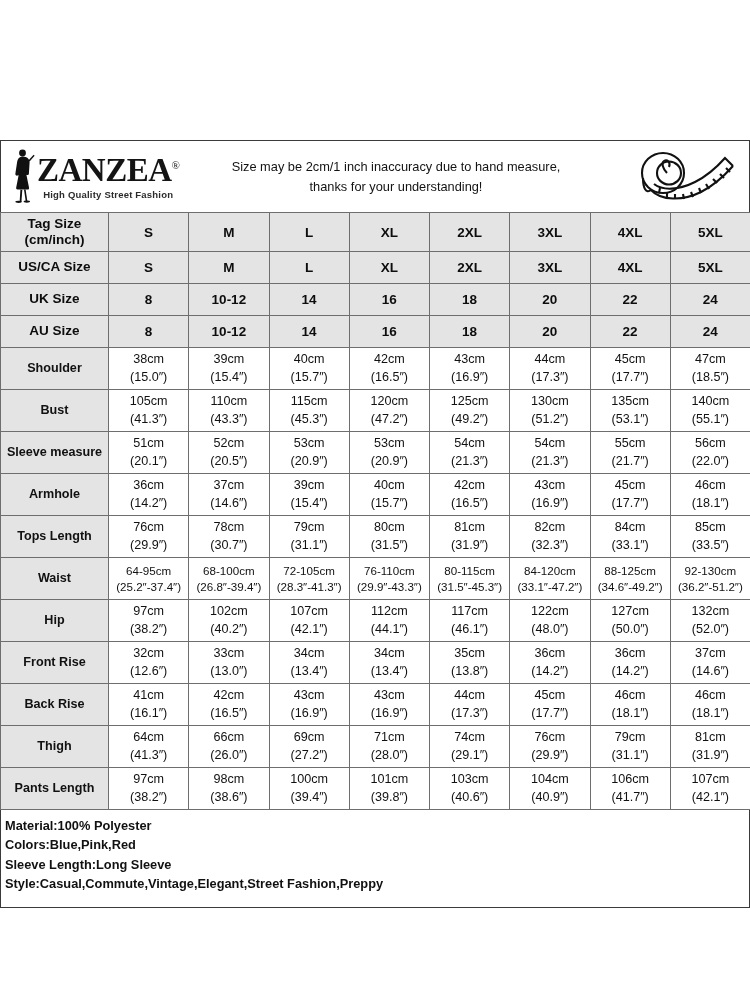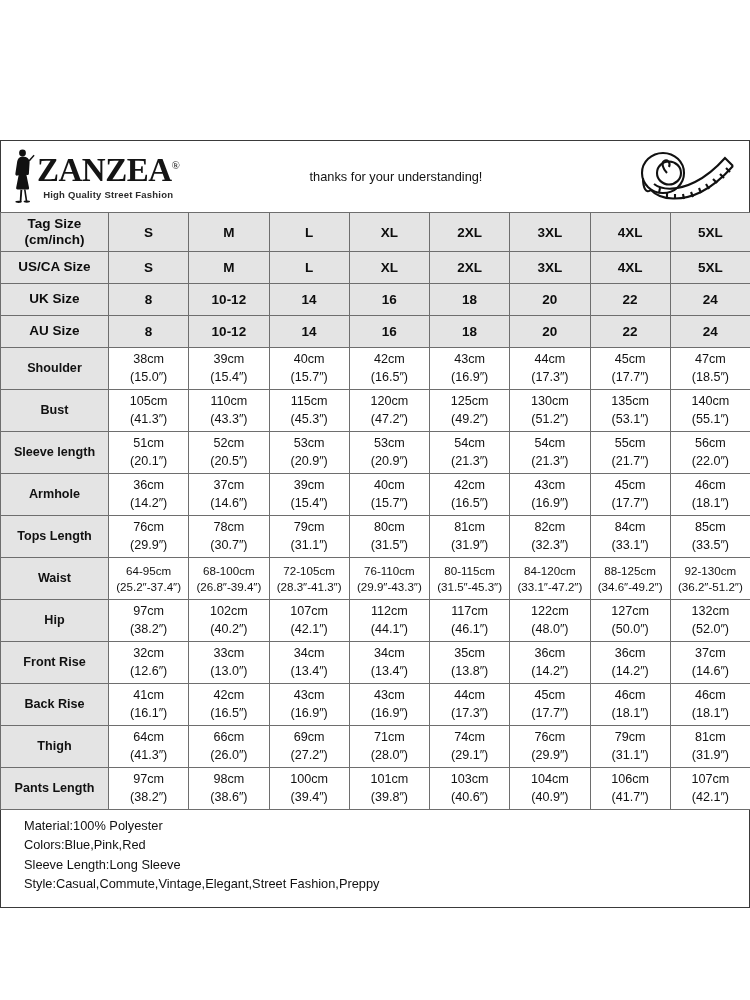--- a/index.html
+++ b/index.html
@@ -130,23 +130,24 @@
   .inch { display: block; font-size: 12.6px; }
 
   tr.measure-row.waist-row td.data-cell .cm,
   tr.measure-row.waist-row td.data-cell .inch { font-size: 11.6px; }
 
   
   .footer-box {
     border: 1px solid #3a3a3a;
     border-top: none;
     box-sizing: border-box;
-    padding: 6px 6px 8px 23px;
+    padding: 6px 6px 8px 4px;
     background: #ffffff;
     min-height: 98px;
+    font-weight: bold;
   }
   .footer-box div {
     font-size: 12.8px;
     line-height: 1.52;
     color: #111111;
     white-space: nowrap;
   }
 </style>
 </head>
 <body>
@@ -169,20 +170,21 @@
           </g>
         </svg>
       </span>
       <span class="brand-text">
         <span class="brand-word"><span>ZANZEA</span><span class="brand-reg">®</span></span>
         <span class="brand-tagline">High Quality Street Fashion</span>
       </span>
     </div>
 
     <div class="notice">
+      <div>Size may be 2cm/1 inch inaccuracy due to hand measure,</div>
       <div>thanks for your understanding!</div>
     </div>
 
     <div class="tape">
       <svg width="112" height="60" viewBox="0 0 112 60">
         <g fill="none" stroke="#111111" stroke-width="2.1">
           <ellipse cx="36" cy="26" rx="21" ry="20"></ellipse>
           <ellipse cx="42" cy="26" rx="12" ry="11.5"></ellipse>
           <path d="M24 43 C34 54 56 54 74 45 C88 38 98 28 106 19"></path>
           <path d="M16 31 C16 41 19 47 24 43"></path>
@@ -334,21 +336,21 @@
             <span class="cm">135cm</span>
             <span class="inch">(53.1″)</span>
           </td>
         <td class="data-cell">
             <span class="cm">140cm</span>
             <span class="inch">(55.1″)</span>
           </td>
       </tr>
 
       <tr class="measure-row">
-        <td class="row-label">Sleeve length</td>
+        <td class="row-label">Sleeve measure</td>
         <td class="data-cell">
             <span class="cm">51cm</span>
             <span class="inch">(20.1″)</span>
           </td>
         <td class="data-cell">
             <span class="cm">52cm</span>
             <span class="inch">(20.5″)</span>
           </td>
         <td class="data-cell">
             <span class="cm">53cm</span>

